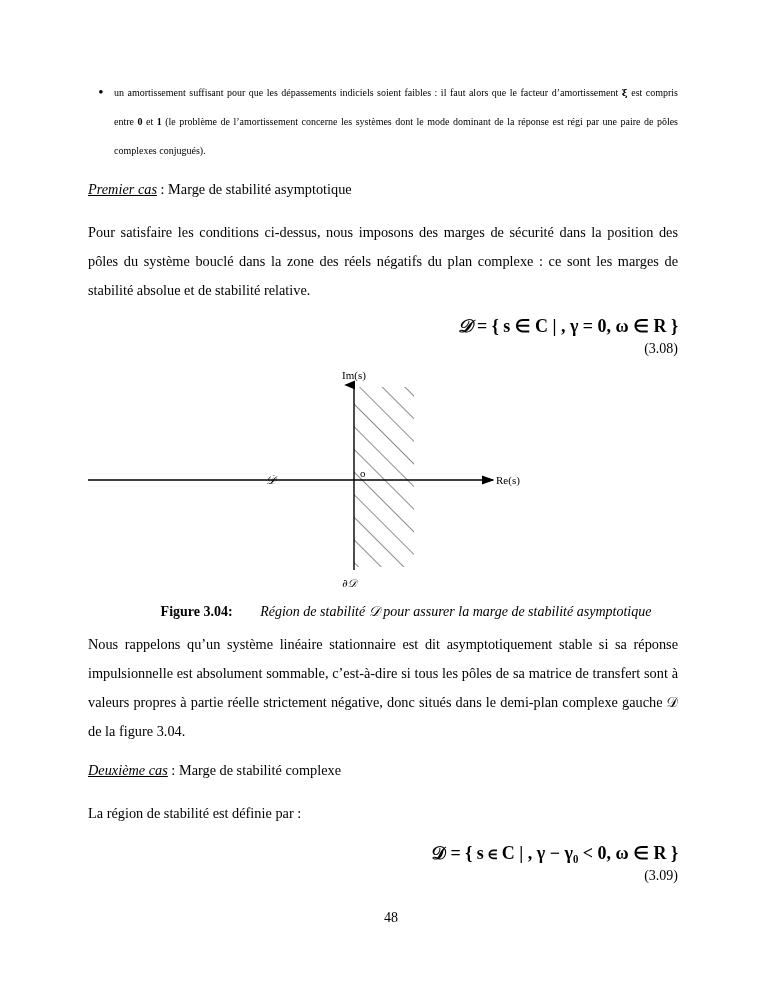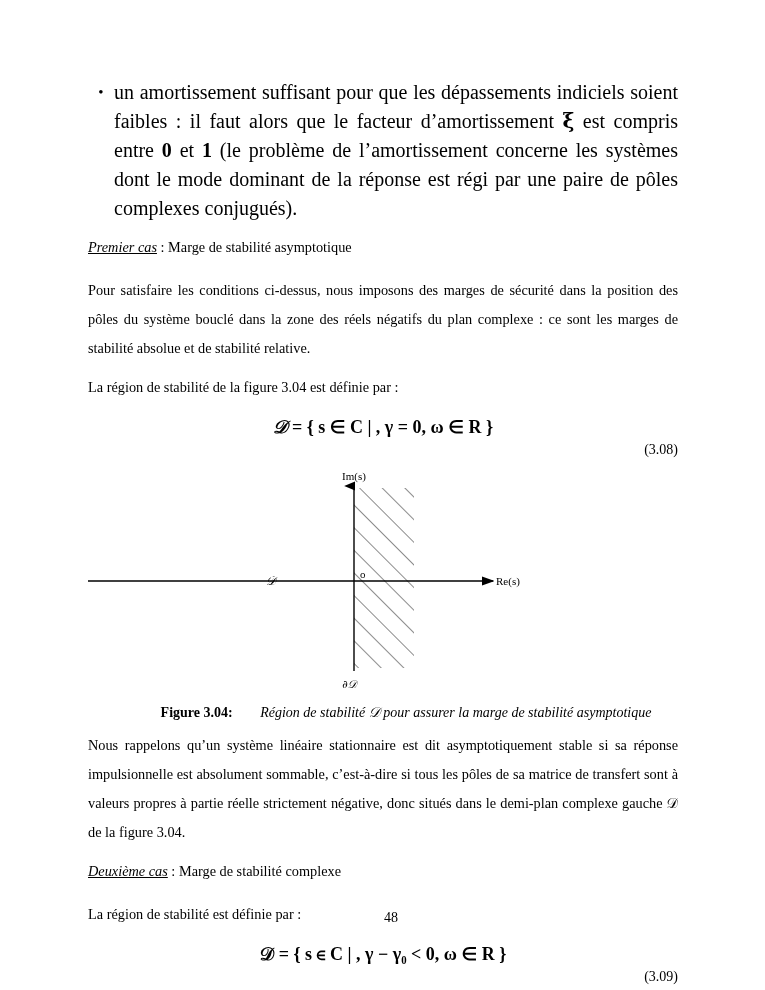--- a/index.html
+++ b/index.html
@@ -34,21 +34,21 @@
   }
   .bullet-dot {
     width: 26px;
     flex: 0 0 26px;
     text-align: center;
     font-size: 15px;
     line-height: 29px;
   }
   .bullet-text {
     flex: 1 1 auto;
-    font-size: 20px;
+    font-size: 10px;
     line-height: 29px;
     text-align: justify;
   }
   p.para {
     font-size: 14.3px;
     line-height: 29px;
     text-align: justify;
     margin: 0 0 10px 0;
   }
   p.tight {
@@ -64,21 +64,21 @@
   .eqline {
     position: relative;
     width: 590px;
     height: 44px;
     margin: 10px 0 4px 0;
   }
   .eq {
     position: absolute;
     left: 0;
     right: 0;
-    text-align: center;
+    text-align: right;
     font-size: 18px;
     font-weight: bold;
     font-family: "Liberation Serif", serif;
     white-space: nowrap;
   }
   .eq .script {
     font-family: "DejaVu Serif", serif;
     font-style: italic;
     font-weight: bold;
   }
@@ -126,21 +126,20 @@
 
     <div class="bullet-block">
       <div class="bullet-dot">•</div>
       <div class="bullet-text"><span>un amortissement suffisant pour que les dépassements indiciels soient faibles : il faut alors que le facteur d’amortissement </span><span class="bold" style="font-family:'DejaVu Serif',serif;">ξ</span><span> est compris entre </span><span class="bold">0</span><span> et </span><span class="bold">1</span><span> (le  problème de l’amortissement concerne les systèmes dont le mode dominant de la réponse est régi par une paire de pôles complexes conjugués).</span></div>
     </div>
 
     <p class="para tight"><span class="uline-italic">Premier cas</span><span> : Marge de stabilité asymptotique</span></p>
 
     <p class="para">Pour satisfaire les conditions ci-dessus, nous imposons des marges de sécurité dans la position des pôles du système bouclé dans la zone des réels négatifs du plan complexe : ce sont les marges de stabilité absolue et de stabilité relative.</p>
 
-    <p class="para tight">La région de stabilité de la figure 3.04 est définie par :</p>
 
     <div class="eqline">
       <div class="eq">
         <span class="script">𝒟</span>
         <span>= { s ∈ C | , γ = 0, ω ∈ R }</span>
       </div>
       <div class="eqnum">(3.08)</div>
     </div>
 
     <div class="figure-wrap">

